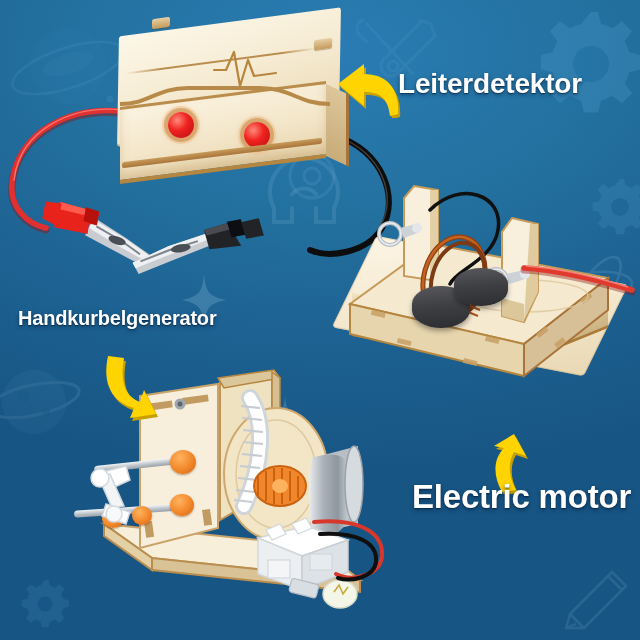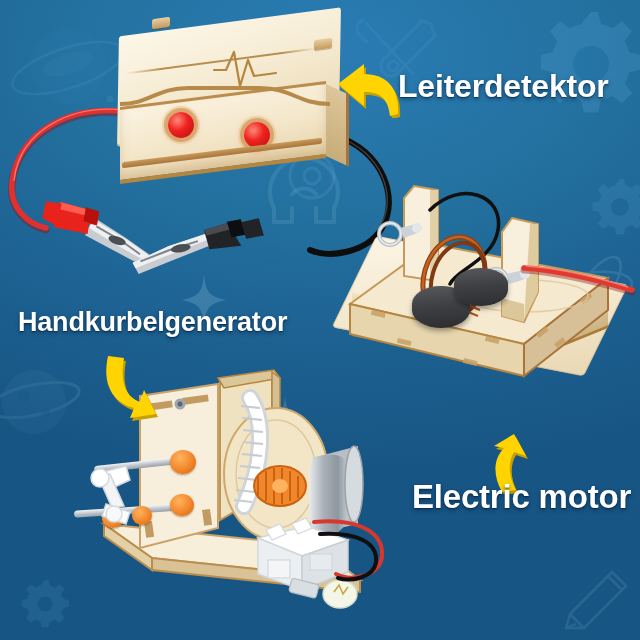--- a/index.html
+++ b/index.html
@@ -22,22 +22,22 @@
   .abs{position:absolute;}
   .edge{background:linear-gradient(180deg,#c79a5a,#a9743a);}
 
   
   .label{
     position:absolute;color:#ffffff;font-weight:bold;
     letter-spacing:-0.2px;
     text-shadow:0 2px 4px rgba(0,30,60,.55), 0 1px 1px rgba(0,20,45,.5);
     white-space:nowrap;
   }
-  #lbl-leiter{left:398px;top:68px;font-size:32px;}
-  #lbl-hand{left:18px;top:307px;font-size:27px;}
+  #lbl-leiter{left:398px;top:68px;font-size:28px;}
+  #lbl-hand{left:18px;top:307px;font-size:20px;}
   #lbl-motor{left:412px;top:478px;font-size:33px;}
 
   .arrowwrap{position:absolute;}
 
   
   #detector{position:absolute;left:110px;top:16px;width:240px;height:170px;}
   .det-lid{
     position:absolute;left:8px;top:6px;width:222px;height:110px;
     background:linear-gradient(168deg,#fdf7e8 0%,#f6ecd4 46%,#ead8b2 100%);
     transform:skewY(-7.5deg) skewX(-1deg);

